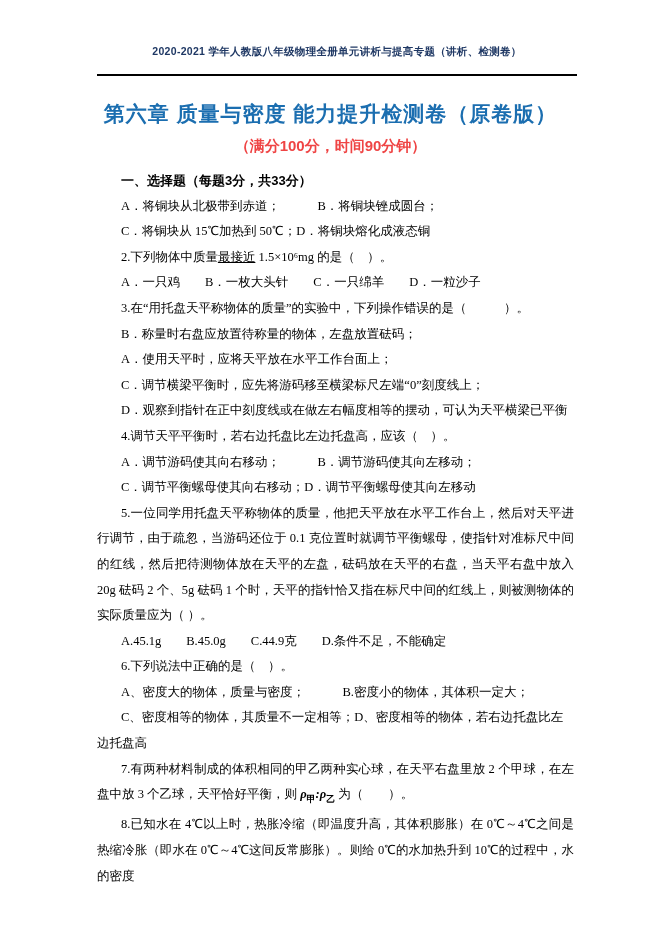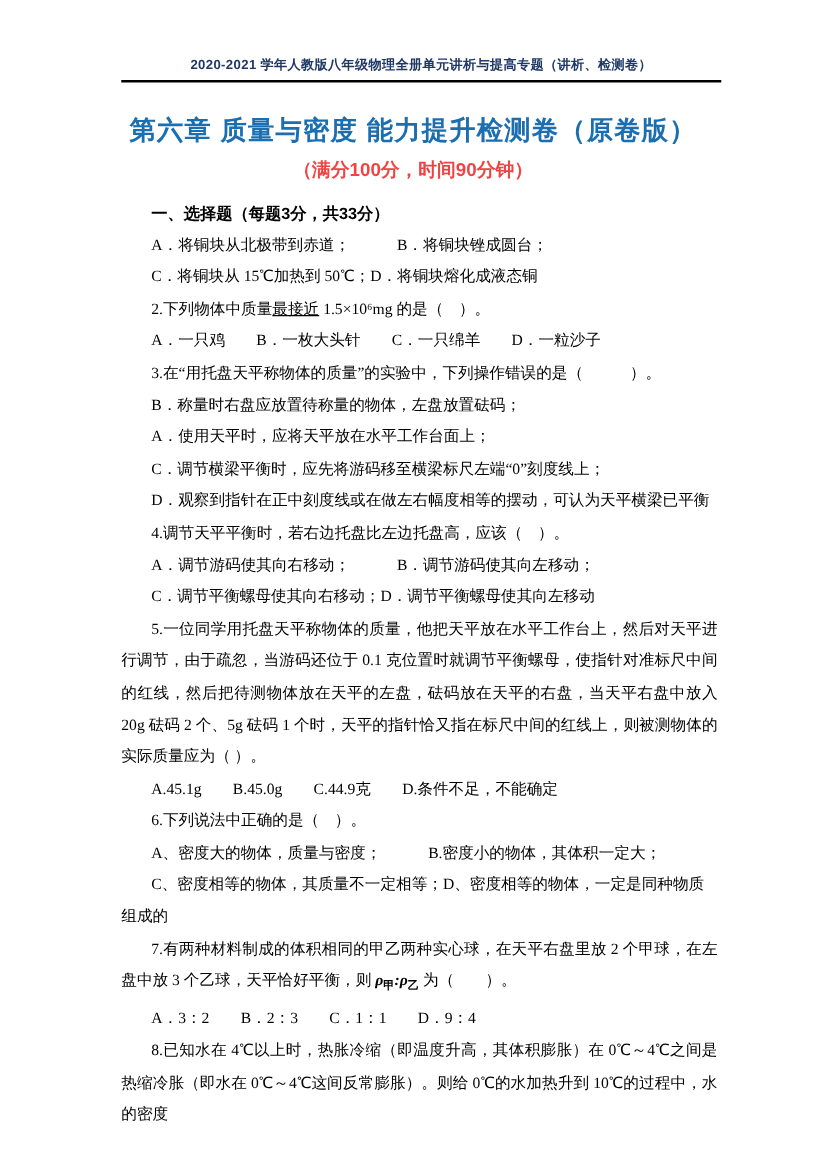--- a/index.html
+++ b/index.html
@@ -16,21 +16,21 @@
   }
   .page {
     position: relative;
     width: 661px;
     height: 935px;
     background: #ffffff;
   }
   .doc-header {
     margin: 0 84px 0 97px;
     padding-top: 45px;
-    padding-bottom: 5px;
+    padding-bottom: 15px;
     border-bottom: 2px solid #000000;
     text-align: center;
   }
   .doc-header-text {
     font-family: "Liberation Sans", sans-serif;
     font-size: 10.5px;
     font-weight: bold;
     color: #1F3864;
     letter-spacing: 0.3px;
   }
@@ -109,22 +109,21 @@
 
     <p>4.调节天平平衡时，若右边托盘比左边托盘高，应该（　）。</p>
     <p>A．调节游码使其向右移动；　　　B．调节游码使其向左移动；</p>
     <p>C．调节平衡螺母使其向右移动；D．调节平衡螺母使其向左移动</p>
 
     <p class="para">5.一位同学用托盘天平称物体的质量，他把天平放在水平工作台上，然后对天平进行调节，由于疏忽，当游码还位于 0.1 克位置时就调节平衡螺母，使指针对准标尺中间的红线，然后把待测物体放在天平的左盘，砝码放在天平的右盘，当天平右盘中放入 20g 砝码 2 个、5g 砝码 1 个时，天平的指针恰又指在标尺中间的红线上，则被测物体的实际质量应为（ ）。</p>
     <p>A.45.1g　　B.45.0g　　C.44.9克　　D.条件不足，不能确定</p>
 
     <p>6.下列说法中正确的是（　）。</p>
     <p>A、密度大的物体，质量与密度；　　　B.密度小的物体，其体积一定大；</p>
-    <p>C、密度相等的物体，其质量不一定相等；D、密度相等的物体，一定是同种物质组成的</p>
+    <p>C、密度相等的物体，其质量不一定相等；D、密度相等的物体，若右边托盘比左边托盘高</p>
 
     <p class="para"><span>7.有两种材料制成的体积相同的甲乙两种实心球，在天平右盘里放 2 个甲球，在左盘中放 3 个乙球，天平恰好平衡，则 </span><span class="rho"><span>ρ</span><sub>甲</sub></span><span class="rho">:</span><span class="rho"><span>ρ</span><sub>乙</sub></span><span> 为（　　）。</span></p>
-    <p>A．3：2　　B．2：3　　C．1：1　　D．9：4</p>
 
     <p class="para">8.已知水在 4℃以上时，热胀冷缩（即温度升高，其体积膨胀）在 0℃～4℃之间是热缩冷胀（即水在 0℃～4℃这间反常膨胀）。则给 0℃的水加热升到 10℃的过程中，水的密度</p>
 
   </div>
 
 </div>
 
 </body></html>

